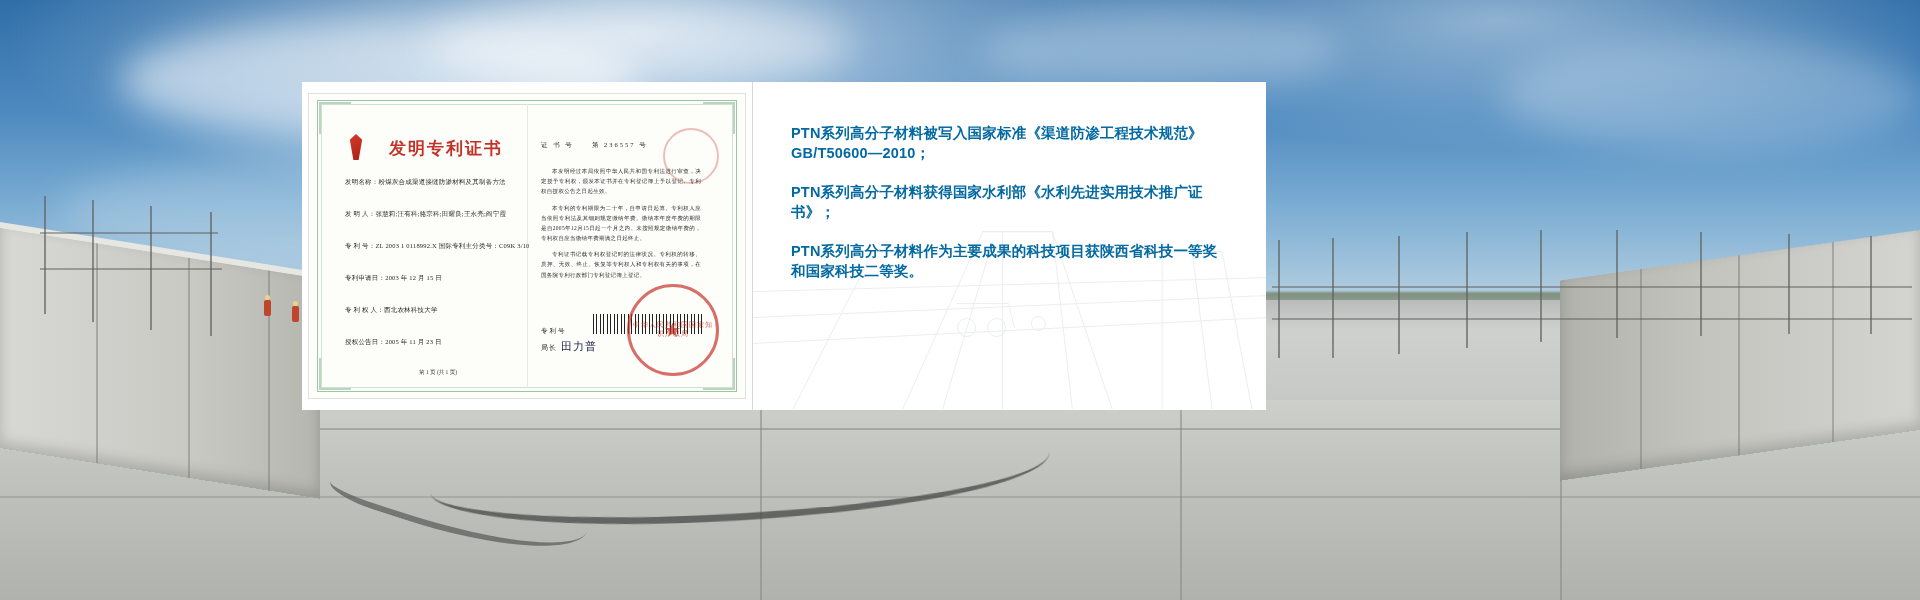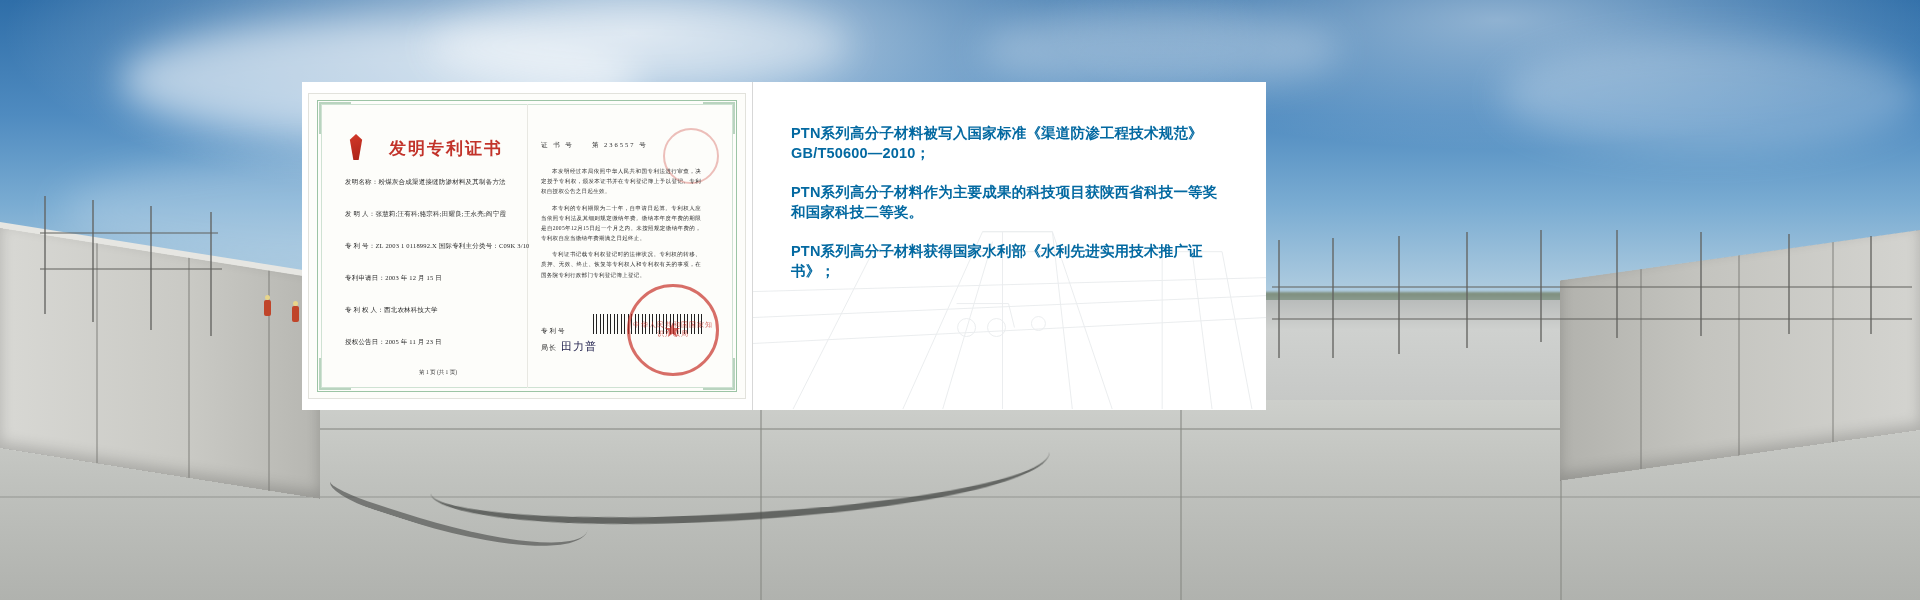--- a/index.html
+++ b/index.html
@@ -497,19 +497,19 @@
           <path d="M120 170 L380 170"></path>
           <circle cx="214" cy="246" r="9"></circle>
           <circle cx="244" cy="246" r="9"></circle>
           <circle cx="286" cy="242" r="7"></circle>
           <path d="M204 222 L256 222 L262 246"></path>
         </g>
       </svg>
 
       <div class="text-block">
         <p>PTN系列高分子材料被写入国家标准《渠道防渗工程技术规范》GB/T50600—2010；</p>
+        <p>PTN系列高分子材料获得国家水利部《水利先进实用技术推广证书》；</p>
         <p>PTN系列高分子材料作为主要成果的科技项目获陕西省科技一等奖和国家科技二等奖。</p>
-        <p>PTN系列高分子材料获得国家水利部《水利先进实用技术推广证书》；</p>
       </div>
     </div>
 
   </div>
 </div>
 
 </body></html>

